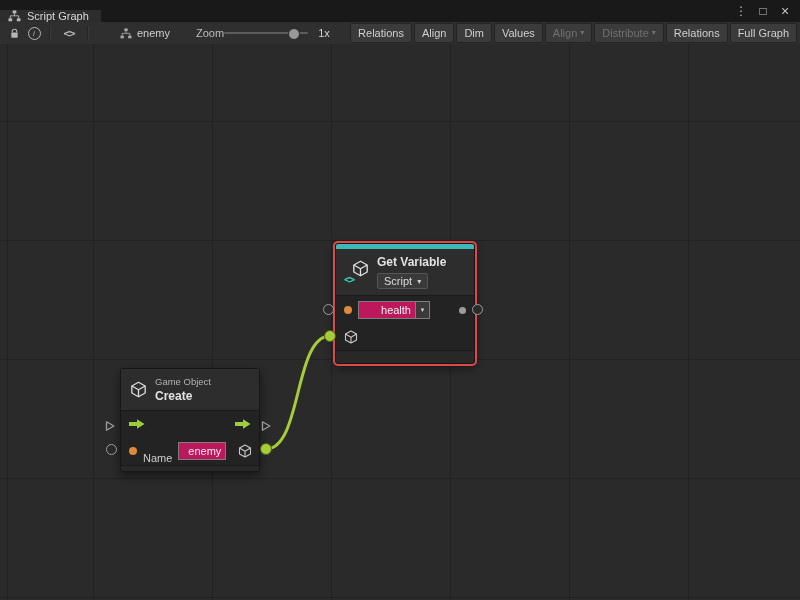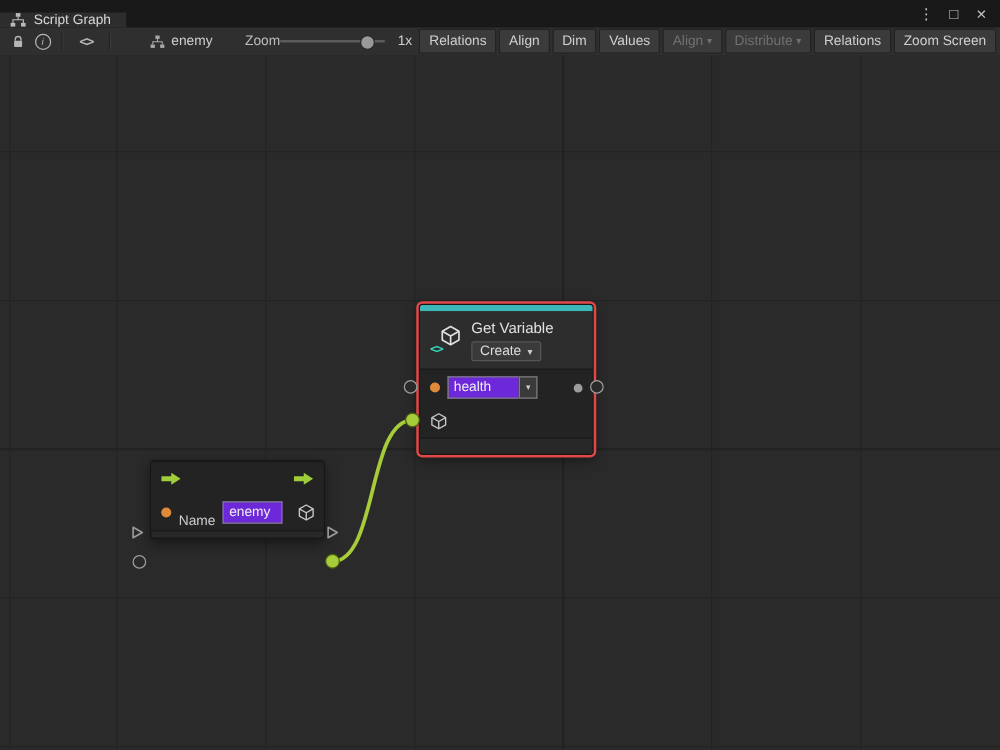--- a/index.html
+++ b/index.html
@@ -48,42 +48,42 @@
     background-position:93px 0,0 77px;}
   .wire-layer{position:absolute;top:0;left:0;width:800px;height:556px;}
 
   
   .node{position:absolute;background:#282828;border:1px solid #161616;border-radius:3px;
     box-shadow:0 4px 10px rgba(0,0,0,.45);color:#dcdcdc;font-size:11px;}
   .node.selected{outline:2px solid #e04848;}
   .accent{height:5px;background:#3cb8b8;border-radius:2px 2px 0 0;}
   .nheader{display:flex;align-items:center;gap:8px;padding:6px 9px;background:#2d2d2d;}
   .hcol{display:flex;flex-direction:column;gap:4px;min-width:0;}
-  .ntitle{font-size:12px;color:#e2e2e2;white-space:nowrap;}
+  .ntitle{font-size:12px;color:#e2e2e2;white-space:nowrap;font-weight:bold;}
   .nsub{font-size:9.5px;color:#b2b2b2;}
   .nbody{background:#232323;border-top:1px solid #1a1a1a;border-bottom:1px solid #1a1a1a;}
   .nrow{display:flex;align-items:center;gap:6px;padding:0 8px;}
   .nrow.r28{height:28px;} .nrow.r26{height:26px;}
   .nfooter{height:12px;} .nfooter.small{height:5px;}
   .spacer{flex:1;}
 
   .cube-code{position:relative;width:24px;height:24px;flex:none;}
   .cube-code .cube-svg{position:absolute;top:0;right:0;width:17px;height:17px;color:#e0e0e0;}
   .cube-code .code{position:absolute;left:-1px;bottom:-1px;font-family:"DejaVu Sans Mono",monospace;
     font-weight:bold;font-size:10px;color:#35d8b9;letter-spacing:-1px;}
   .cube-plain{width:17px;height:17px;color:#dadada;flex:none;}
   .cube-small{width:14px;height:14px;color:#c8c8c8;flex:none;}
 
   .mini-dd{display:inline-flex;align-items:center;gap:5px;background:#3a3a3a;border:1px solid #565656;
     border-radius:2px;padding:1px 6px;font-size:11px;color:#dcdcdc;font-family:inherit;width:max-content;}
   .mini-dd .arr{font-size:8px;color:#cfcfcf;}
 
   .field{display:inline-flex;align-items:stretch;}
-  .field input{width:48px;height:16px;background:#6d28d9;border:1px solid #7d7d7d;border-right:none;
-    color:#efefef;font-size:11px;font-family:inherit;padding:0 4px;outline:none;}
+  .field input{width:48px;height:16px;background:#be185d;border:1px solid #7d7d7d;border-right:none;
+    color:#efefef;font-size:11px;font-family:inherit;padding:0 4px;outline:none;text-align:right;}
   .field input.narrow{width:38px;}
   .dd-btn{width:15px;background:#3a3a3a;border:1px solid #7d7d7d;color:#cfcfcf;font-size:7px;
     display:flex;align-items:center;justify-content:center;padding:0;}
   .dot{display:inline-block;border-radius:50%;flex:none;}
   .dot.orange{width:8px;height:8px;background:#de8a3a;}
   .dot.gray{width:7px;height:7px;background:#9c9c9c;}
   .flow-arrow{width:16px;height:12px;color:#9fce3a;flex:none;}
   .name-label{color:#cccccc;margin-top:13px;}
 
   
@@ -184,21 +184,21 @@
           <span class="arr">▾</span>
       </span>
       <span class="tbtn disabled">
         <span>Distribute</span>
           <span class="arr">▾</span>
       </span>
       <span class="tbtn">
           <span>Relations</span>
         </span>
       <span class="tbtn">
-          <span>Zoom Screen</span>
+          <span>Full Graph</span>
         </span>
     </span>
   </div>
 
   <div class="canvas">
 
     <svg class="wire-layer">
       <path d="M 266 405 C 302 405, 294 292, 330 292" fill="none" stroke="#a6cc3a" stroke-width="3"></path>
     </svg>
 
@@ -207,21 +207,21 @@
       <div class="nheader">
         <span class="cube-code">
           <svg class="cube-svg">
               <use href="#cube"></use>
             </svg>
           <span class="code">&lt;&gt;</span>
         </span>
         <div class="hcol">
           <span class="ntitle">Get Variable</span>
           <button class="mini-dd">
-            <span>Create</span>
+            <span>Script</span>
             <span class="arr">▾</span>
           </button>
         </div>
       </div>
       <div class="nbody">
         <div class="nrow r28">
           <span class="dot orange"></span>
           <span class="field">
             <input value="health" style="">
             <button class="dd-btn">
@@ -234,20 +234,29 @@
         <div class="nrow r26">
           <svg class="cube-small">
               <use href="#cube"></use>
             </svg>
         </div>
       </div>
       <div class="nfooter"></div>
     </div>
 
     <div class="node" style="left:120px;top:324px;width:138px;">
+      <div class="nheader" style="padding:7px 9px;">
+        <svg class="cube-plain">
+            <use href="#cube"></use>
+          </svg>
+        <div class="hcol" style="gap:2px;">
+          <span class="nsub">Game Object</span>
+          <span class="ntitle">Create</span>
+        </div>
+      </div>
       <div class="nbody">
         <div class="nrow r26">
           <svg class="flow-arrow">
               <use href="#flow-arrow"></use>
             </svg>
           <span class="spacer"></span>
           <svg class="flow-arrow">
               <use href="#flow-arrow"></use>
             </svg>
         </div>

